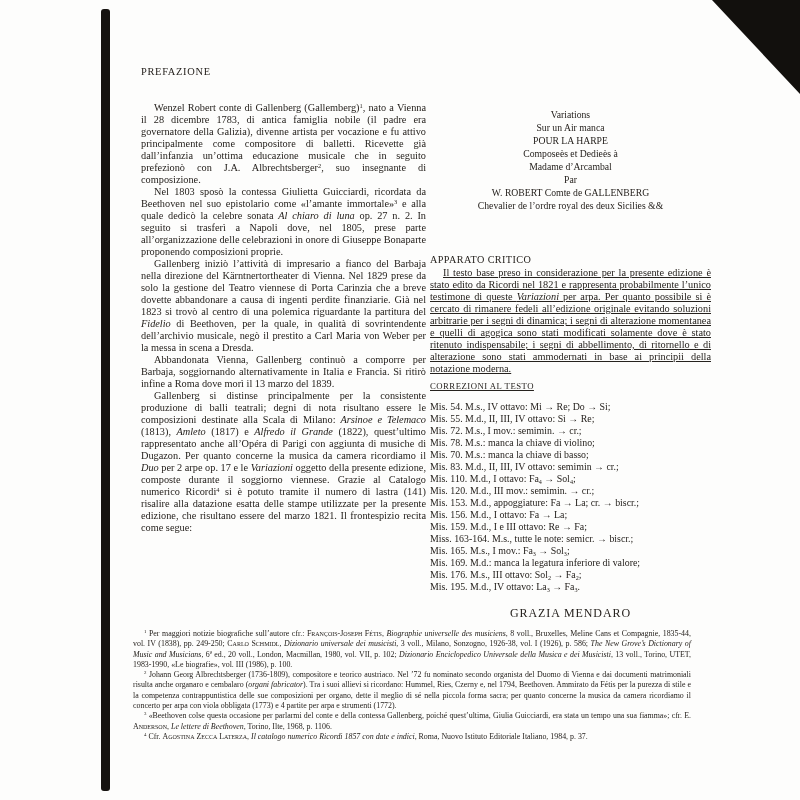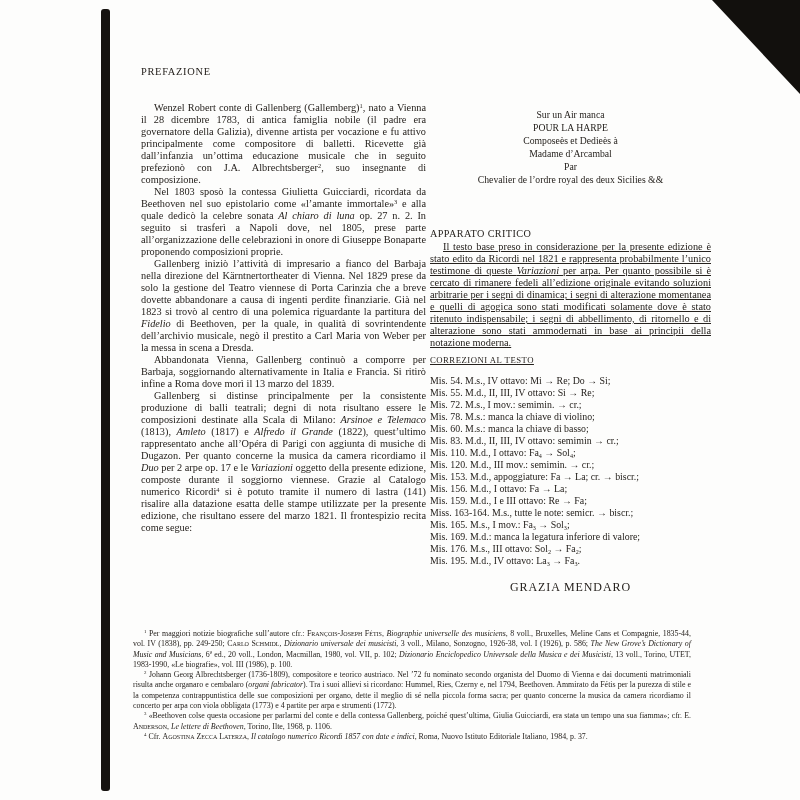--- a/index.html
+++ b/index.html
@@ -51,38 +51,40 @@
     <p>Wenzel Robert conte di Gallenberg (Gallemberg)<sup>1</sup>, nato a Vienna il 28 dicembre 1783, di antica famiglia nobile (il padre era governatore della Galizia), divenne artista per vocazione e fu attivo principalmente come compositore di balletti. Ricevette già dall’infanzia un’ottima educazione musicale che in seguito prefezionò con J.A. Albrechtsberger<sup>2</sup>, suo insegnante di composizione.</p>
     <p>Nel 1803 sposò la contessa Giulietta Guicciardi, ricordata da Beethoven nel suo epistolario come «l’amante immortale»<sup>3</sup> e alla quale dedicò la celebre sonata <i>Al chiaro di luna</i> op. 27 n. 2. In seguito si trasferì a Napoli dove, nel 1805, prese parte all’organizzazione delle celebrazioni in onore di Giuseppe Bonaparte proponendo composizioni proprie.</p>
     <p>Gallenberg iniziò l’attività di impresario a fianco del Barbaja nella direzione del Kärntnertortheater di Vienna. Nel 1829 prese da solo la gestione del Teatro viennese di Porta Carinzia che a breve dovette abbandonare a causa di ingenti perdite finanziarie. Già nel 1823 si trovò al centro di una polemica riguardante la partitura del <i>Fidelio</i> di Beethoven, per la quale, in qualità di sovrintendente dell’archivio musicale, negò il prestito a Carl Maria von Weber per la messa in scena a Dresda.</p>
     <p>Abbandonata Vienna, Gallenberg continuò a comporre per Barbaja, soggiornando alternativamente in Italia e Francia. Si ritirò infine a Roma dove morì il 13 marzo del 1839.</p>
     <p>Gallenberg si distinse principalmente per la consistente produzione di balli teatrali; degni di nota risultano essere le composizioni destinate alla Scala di Milano: <i>Arsinoe e Telemaco</i> (1813), <i>Amleto</i> (1817) e <i>Alfredo il Grande</i> (1822), quest’ultimo rappresentato anche all’Opéra di Parigi con aggiunta di musiche di Dugazon. Per quanto concerne la musica da camera ricordiamo il <i>Duo</i> per 2 arpe op. 17 e le <i>Variazioni</i> oggetto della presente edizione, composte durante il soggiorno viennese. Grazie al Catalogo numerico Ricordi<sup>4</sup> si è potuto tramite il numero di lastra (141) risalire alla datazione esatta delle stampe utilizzate per la presente edizione, che risultano essere del marzo 1821. Il frontespizio recita come segue:</p>
   </div>
 
   <div class="col-right">
 
     <div class="title-block">
+      <div class="tline">Variations</div>
       <div class="tline">Sur un Air manca</div>
       <div class="tline">POUR LA HARPE</div>
       <div class="tline">Composeès et Dedieès à</div>
       <div class="tline">Madame d’Arcambal</div>
       <div class="tline">Par</div>
+      <div class="tline">W. ROBERT Comte de GALLENBERG</div>
       <div class="tline">Chevalier de l’ordre royal des deux Sicilies &amp;&amp;</div>
     </div>
 
     <div class="apparato-heading">APPARATO CRITICO</div>
     <p class="apparato-body">Il testo base preso in considerazione per la presente edizione è stato edito da Ricordi nel 1821 e rappresenta probabilmente l’unico testimone di queste <i>Variazioni</i> per arpa. Per quanto possibile si è cercato di rimanere fedeli all’edizione originale evitando soluzioni arbitrarie per i segni di dinamica; i segni di alterazione momentanea e quelli di agogica sono stati modificati solamente dove è stato ritenuto indispensabile; i segni di abbellimento, di ritornello e di alterazione sono stati ammodernati in base ai principii della notazione moderna.</p>
 
     <div class="correzioni-heading">CORREZIONI AL TESTO</div>
     <div class="correzioni-list">
       <div class="citem">Mis. 54. M.s., IV ottavo: Mi → Re; Do → Si;</div>
       <div class="citem">Mis. 55. M.d., II, III, IV ottavo: Si → Re;</div>
       <div class="citem">Mis. 72. M.s., I mov.: semimin. → cr.;</div>
       <div class="citem">Mis. 78. M.s.: manca la chiave di violino;</div>
-      <div class="citem">Mis. 60. M.s.: manca la chiave di basso;</div>
+      <div class="citem">Mis. 70. M.s.: manca la chiave di basso;</div>
       <div class="citem">Mis. 83. M.d., II, III, IV ottavo: semimin → cr.;</div>
       <div class="citem">Mis. 110. M.d., I ottavo: Fa<sub>4</sub> → Sol<sub>4</sub>;</div>
       <div class="citem">Mis. 120. M.d., III mov.: semimin. → cr.;</div>
       <div class="citem">Mis. 153. M.d., appoggiature: Fa → La; cr. → biscr.;</div>
       <div class="citem">Mis. 156. M.d., I ottavo: Fa → La;</div>
       <div class="citem">Mis. 159. M.d., I e III ottavo: Re → Fa;</div>
       <div class="citem">Miss. 163-164. M.s., tutte le note: semicr. → biscr.;</div>
       <div class="citem">Mis. 165. M.s., I mov.: Fa<sub>3</sub> → Sol<sub>3</sub>;</div>
       <div class="citem">Mis. 169. M.d.: manca la legatura inferiore di valore;</div>
       <div class="citem">Mis. 176. M.s., III ottavo: Sol<sub>2</sub> → Fa<sub>2</sub>;</div>

